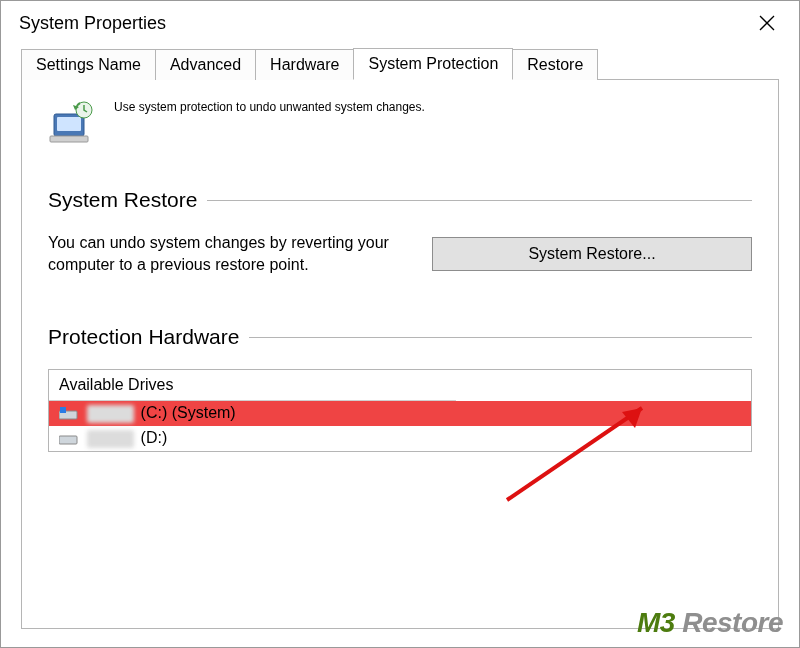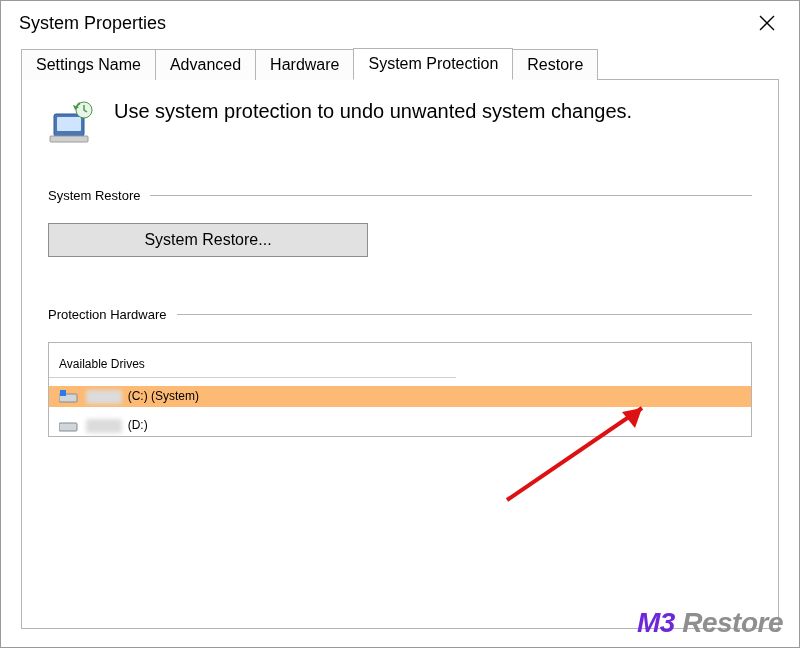--- a/index.html
+++ b/index.html
@@ -78,26 +78,26 @@
     display: flex;
     align-items: flex-start;
     gap: 18px;
     margin-bottom: 40px;
   }
   .intro .icon {
     width: 48px; height: 48px;
     position: relative;
     margin-top: 2px;
   }
-  .intro-text { font-size: 20px; padding-top: 2px; }
+  .intro-text { font-size: 12px; padding-top: 2px; }
 
   .group-label {
     display: flex;
     align-items: center;
-    font-size: 13px;
+    font-size: 21px;
     margin-bottom: 20px;
   }
   .group-label .line {
     flex: 1;
     height: 1px;
     background: #b5b5b5;
     margin-left: 10px;
   }
 
   .restore-row {
@@ -120,34 +120,33 @@
     cursor: pointer;
     font-family: inherit;
   }
 
   .drive-table {
     border: 1px solid #b5b5b5;
     margin-top: 8px;
   }
   .drive-table .thead, .drive-table .trow {
     display: flex;
-    font-size: 12px;
-    margin-top: 8px;
+    font-size: 16px;
   }
   .drive-table .thead {
     background: #fff;
   }
   .drive-table .thead .th {
     padding: 6px 10px;
     border-bottom: 1px solid #d0d0d0;
   }
   .drive-table .th.col1, .drive-table .td.col1 { flex: 0 0 58%; }
   .drive-table .th.col2, .drive-table .td.col2 { flex: 0 0 42%; border-left: 1px solid #e4e4e4; }
   .drive-table .trow .td { padding: 3px 10px; }
-  .drive-table .trow:nth-child(2) { background: #fdba74; align-items: flex-end; }
+  .drive-table .trow:nth-child(2) { background: #ef4444; align-items: flex-end; }
   .drive-icon {
     display: inline-block;
     width: 20px; height: 14px;
     vertical-align: middle;
     margin-right: 4px;
   }
   .blur {
     display: inline-block;
     background: #dcdcdc;
     filter: blur(2px);
@@ -172,21 +171,21 @@
     position: absolute;
     right: 16px;
     bottom: 8px;
     font-size: 28px;
     font-weight: 700;
     font-style: italic;
     color: #8f8f8f;
     z-index: 6;
     letter-spacing: -0.5px;
   }
-  .watermark .m3 { color: #6d28d9; font-style: italic; margin-left: 16px; }
+  .watermark .m3 { color: #4d7c0f; font-style: italic; margin-left: 16px; }
 </style>
 </head>
 <body>
 
 <div class="window">
 
   <div class="titlebar">
     <span>System Properties</span>
     <div class="close">
       <svg viewBox="0 0 16 16">
@@ -220,20 +219,21 @@
           </svg>
         </span>
         <div class="intro-text">Use system protection to undo unwanted system changes.</div>
       </div>
 
       <div class="group-label">
         <span>System Restore</span>
         <span class="line"></span>
       </div>
       <div class="restore-row">
+        <div class="text">You can undo system changes by reverting your computer to a previous restore point.</div>
         <button class="btn">System Restore...</button>
       </div>
 
       <svg class="red-arrow" viewBox="0 0 200 120">
         <line x1="20" y1="110" x2="155" y2="18" stroke="#d11" stroke-width="4"></line>
         <polygon points="155,18 135,22 148,38" fill="#d11"></polygon>
       </svg>
 
       <div class="group-label">
         <span>Protection Hardware</span>

